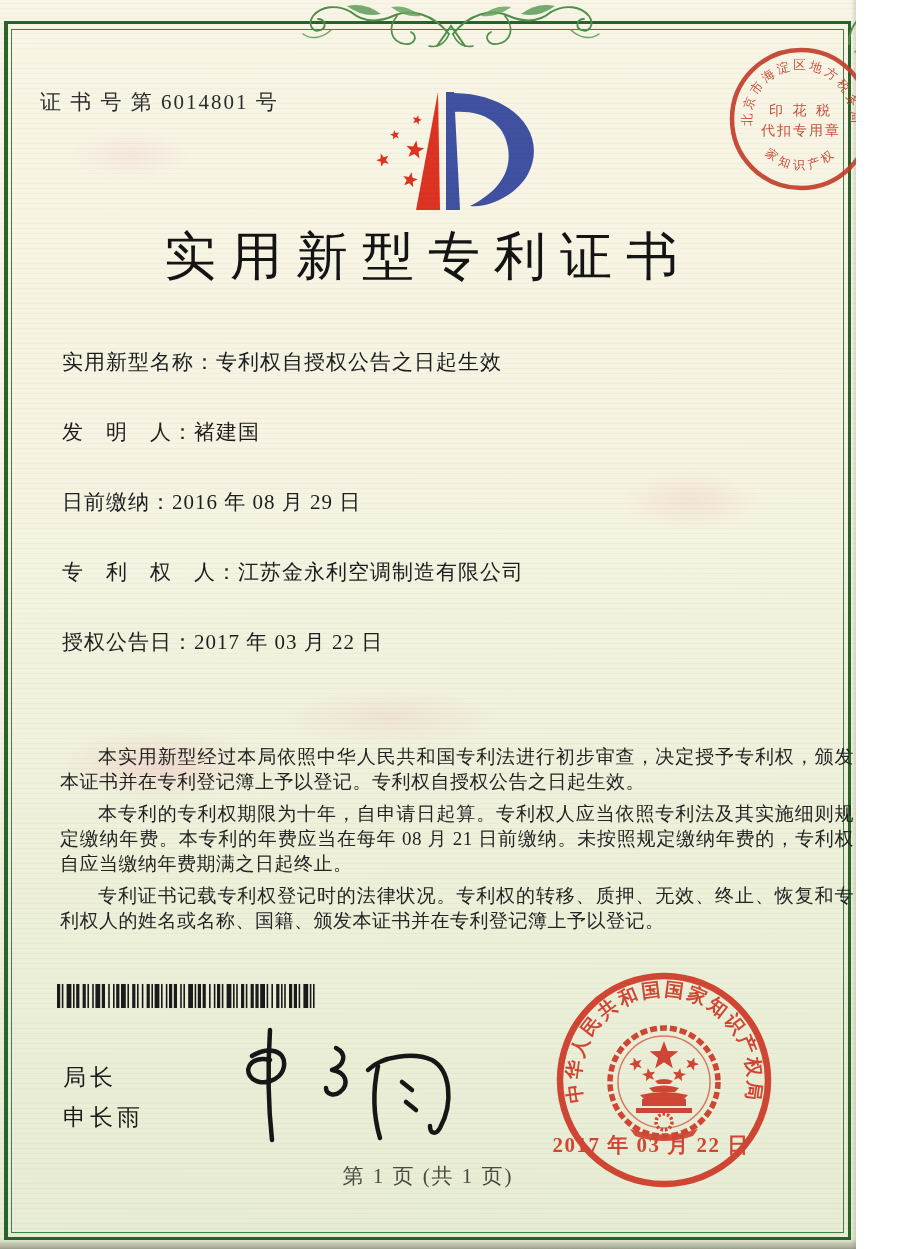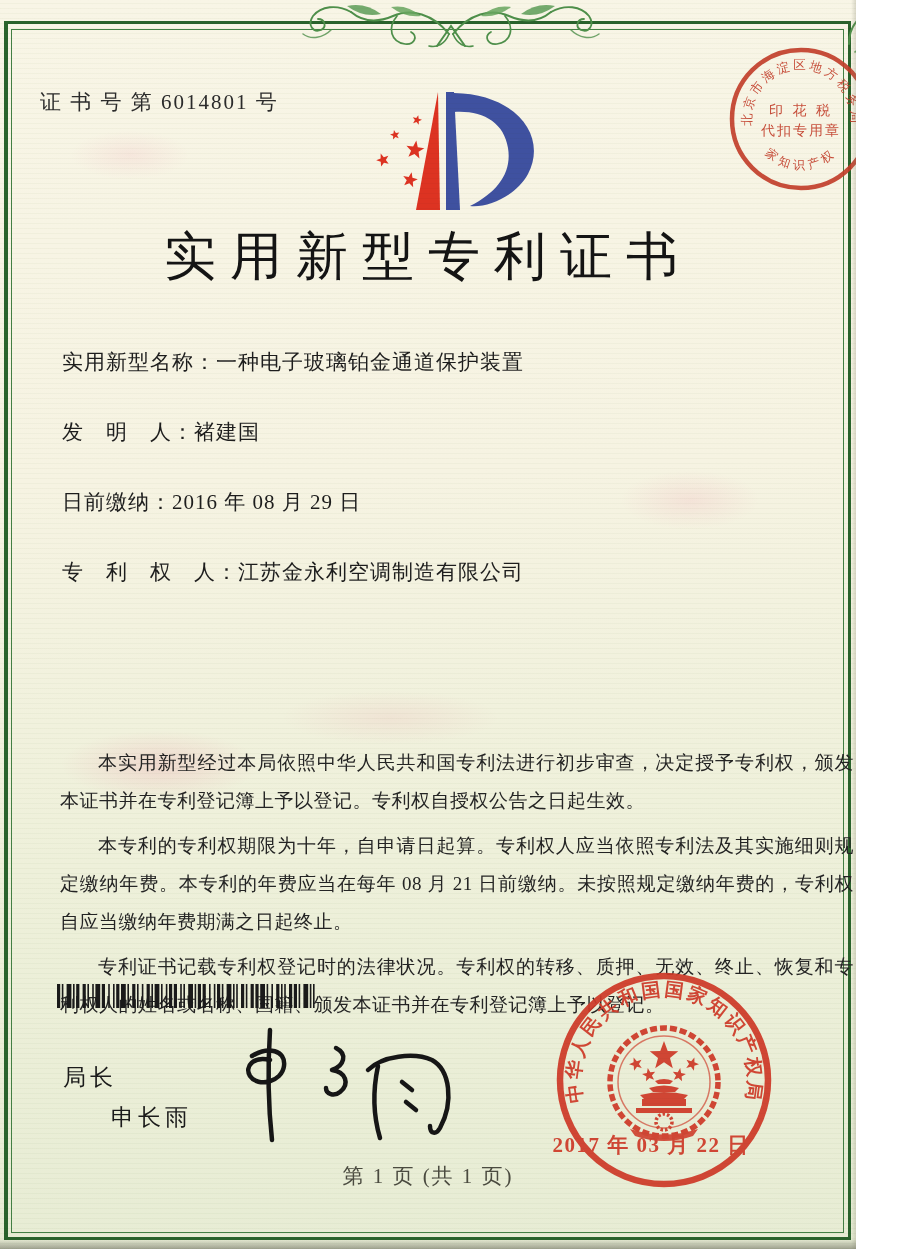--- a/index.html
+++ b/index.html
@@ -15,25 +15,25 @@
     opacity:.55;mix-blend-mode:multiply;
   }
   .frame-outer{position:absolute;top:21px;left:4px;right:5px;bottom:9px;border:3px solid #2a632c;border-left-width:4px;}
   .frame-inner{position:absolute;top:29px;left:11px;right:12px;bottom:16px;border:1px solid #43804416;border:1px solid #437f44;}
   .cert-no{position:absolute;left:40px;top:88px;font-size:21px;letter-spacing:2px;color:#2b2b2b;}
   .title{position:absolute;left:0;right:0;top:222px;text-align:center;font-size:52px;font-weight:400;letter-spacing:14px;color:#141414;}
   .fields{position:absolute;left:62px;top:348px;width:800px;}
   .field{height:70px;font-size:21px;color:#1d1d1d;letter-spacing:1px;white-space:nowrap;}
   .field .lab{color:#1d1d1d;}
   .field .val{color:#1d1d1d;}
-  .paras{position:absolute;left:60px;top:744px;width:794px;font-size:19px;line-height:38px;color:#242424;text-align:justify;}
+  .paras{position:absolute;left:60px;top:744px;width:794px;font-size:19px;line-height:25px;color:#242424;text-align:justify;}
   .paras p{margin:0 0 7px 0;text-indent:2em;letter-spacing:0.5px;}
   .barcode{position:absolute;left:57px;top:984px;}
   .signer-title{position:absolute;left:63px;top:1062px;font-size:23px;letter-spacing:4px;color:#1b1b1b;font-family:Liberation Serif, serif;font-weight:500;}
-  .signer-name{position:absolute;left:63px;top:1102px;font-size:23px;letter-spacing:4px;color:#1b1b1b;font-family:"Liberation Sans","DejaVu Sans",sans-serif;font-weight:500;margin-left:48px;}
+  .signer-name{position:absolute;left:63px;top:1102px;font-size:23px;letter-spacing:4px;color:#1b1b1b;font-family:"Liberation Sans","DejaVu Sans",sans-serif;font-weight:500;}
   .signature{position:absolute;left:218px;top:1026px;}
   .seal{position:absolute;left:545px;top:966px;opacity:.93;}
   .tax-stamp{position:absolute;left:722px;top:40px;opacity:.9;}
   .logo{position:absolute;left:358px;top:88px;}
   .ornament{position:absolute;left:291px;top:0px;}
   .corner-orn{position:absolute;left:845px;top:2px;}
   .footer{position:absolute;left:0;right:0;top:1162px;text-align:center;font-size:21px;letter-spacing:2px;color:#4b4b40;}
   .blob{position:absolute;pointer-events:none;}
   .edge-bottom{position:absolute;left:0;right:0;bottom:0;height:10px;background:linear-gradient(0deg,rgba(70,70,58,0.45),rgba(70,70,58,0));}
   .edge-right{position:absolute;top:0;bottom:0;right:0;width:5px;background:linear-gradient(270deg,rgba(120,120,100,0.25),rgba(120,120,100,0));}
@@ -105,24 +105,25 @@
     <text font-size="12" fill="#c23c28" letter-spacing="4">
       <textPath href="#taxArcBottom" startOffset="50%" text-anchor="middle">国家知识产权局</textPath>
     </text>
     <text x="79" y="75" text-anchor="middle" font-size="14" fill="#c23c28" letter-spacing="3">印 花 税</text>
     <text x="79" y="95" text-anchor="middle" font-size="14" fill="#c23c28" letter-spacing="2">代扣专用章</text>
   </svg>
 
   <div class="title">实用新型专利证书</div>
 
   <div class="fields">
-    <div class="field"><span class="lab">实用新型名称：</span><span class="val">一种电子玻璃铂金通道保护装置</span></div>
+    <div class="field"><span class="lab">实用新型名称：</span><span class="val">专利权自授权公告之日起生效</span></div>
     <div class="field"><span class="lab">发　明　人：</span><span class="val">褚建国</span></div>
     <div class="field"><span class="lab">日前缴纳：</span><span class="val">2016 年 08 月 29 日</span></div>
     <div class="field"><span class="lab">专　利　权　人：</span><span class="val">江苏金永利空调制造有限公司</span></div>
+    <div class="field"><span class="lab">授权公告日：</span><span class="val">2017 年 03 月 22 日</span></div>
   </div>
 
   <div class="paras">
     <p>本实用新型经过本局依照中华人民共和国专利法进行初步审查，决定授予专利权，颁发本证书并在专利登记簿上予以登记。专利权自授权公告之日起生效。</p>
     <p>本专利的专利权期限为十年，自申请日起算。专利权人应当依照专利法及其实施细则规定缴纳年费。本专利的年费应当在每年 08 月 21 日前缴纳。未按照规定缴纳年费的，专利权自应当缴纳年费期满之日起终止。</p>
     <p>专利证书记载专利权登记时的法律状况。专利权的转移、质押、无效、终止、恢复和专利权人的姓名或名称、国籍、颁发本证书并在专利登记簿上予以登记。</p>
   </div>
 
   <svg class="barcode" width="266" height="24" viewBox="0 0 266 24" fill="#1a1a1a">
       <rect x="0" y="0" width="3.2" height="24"></rect>

